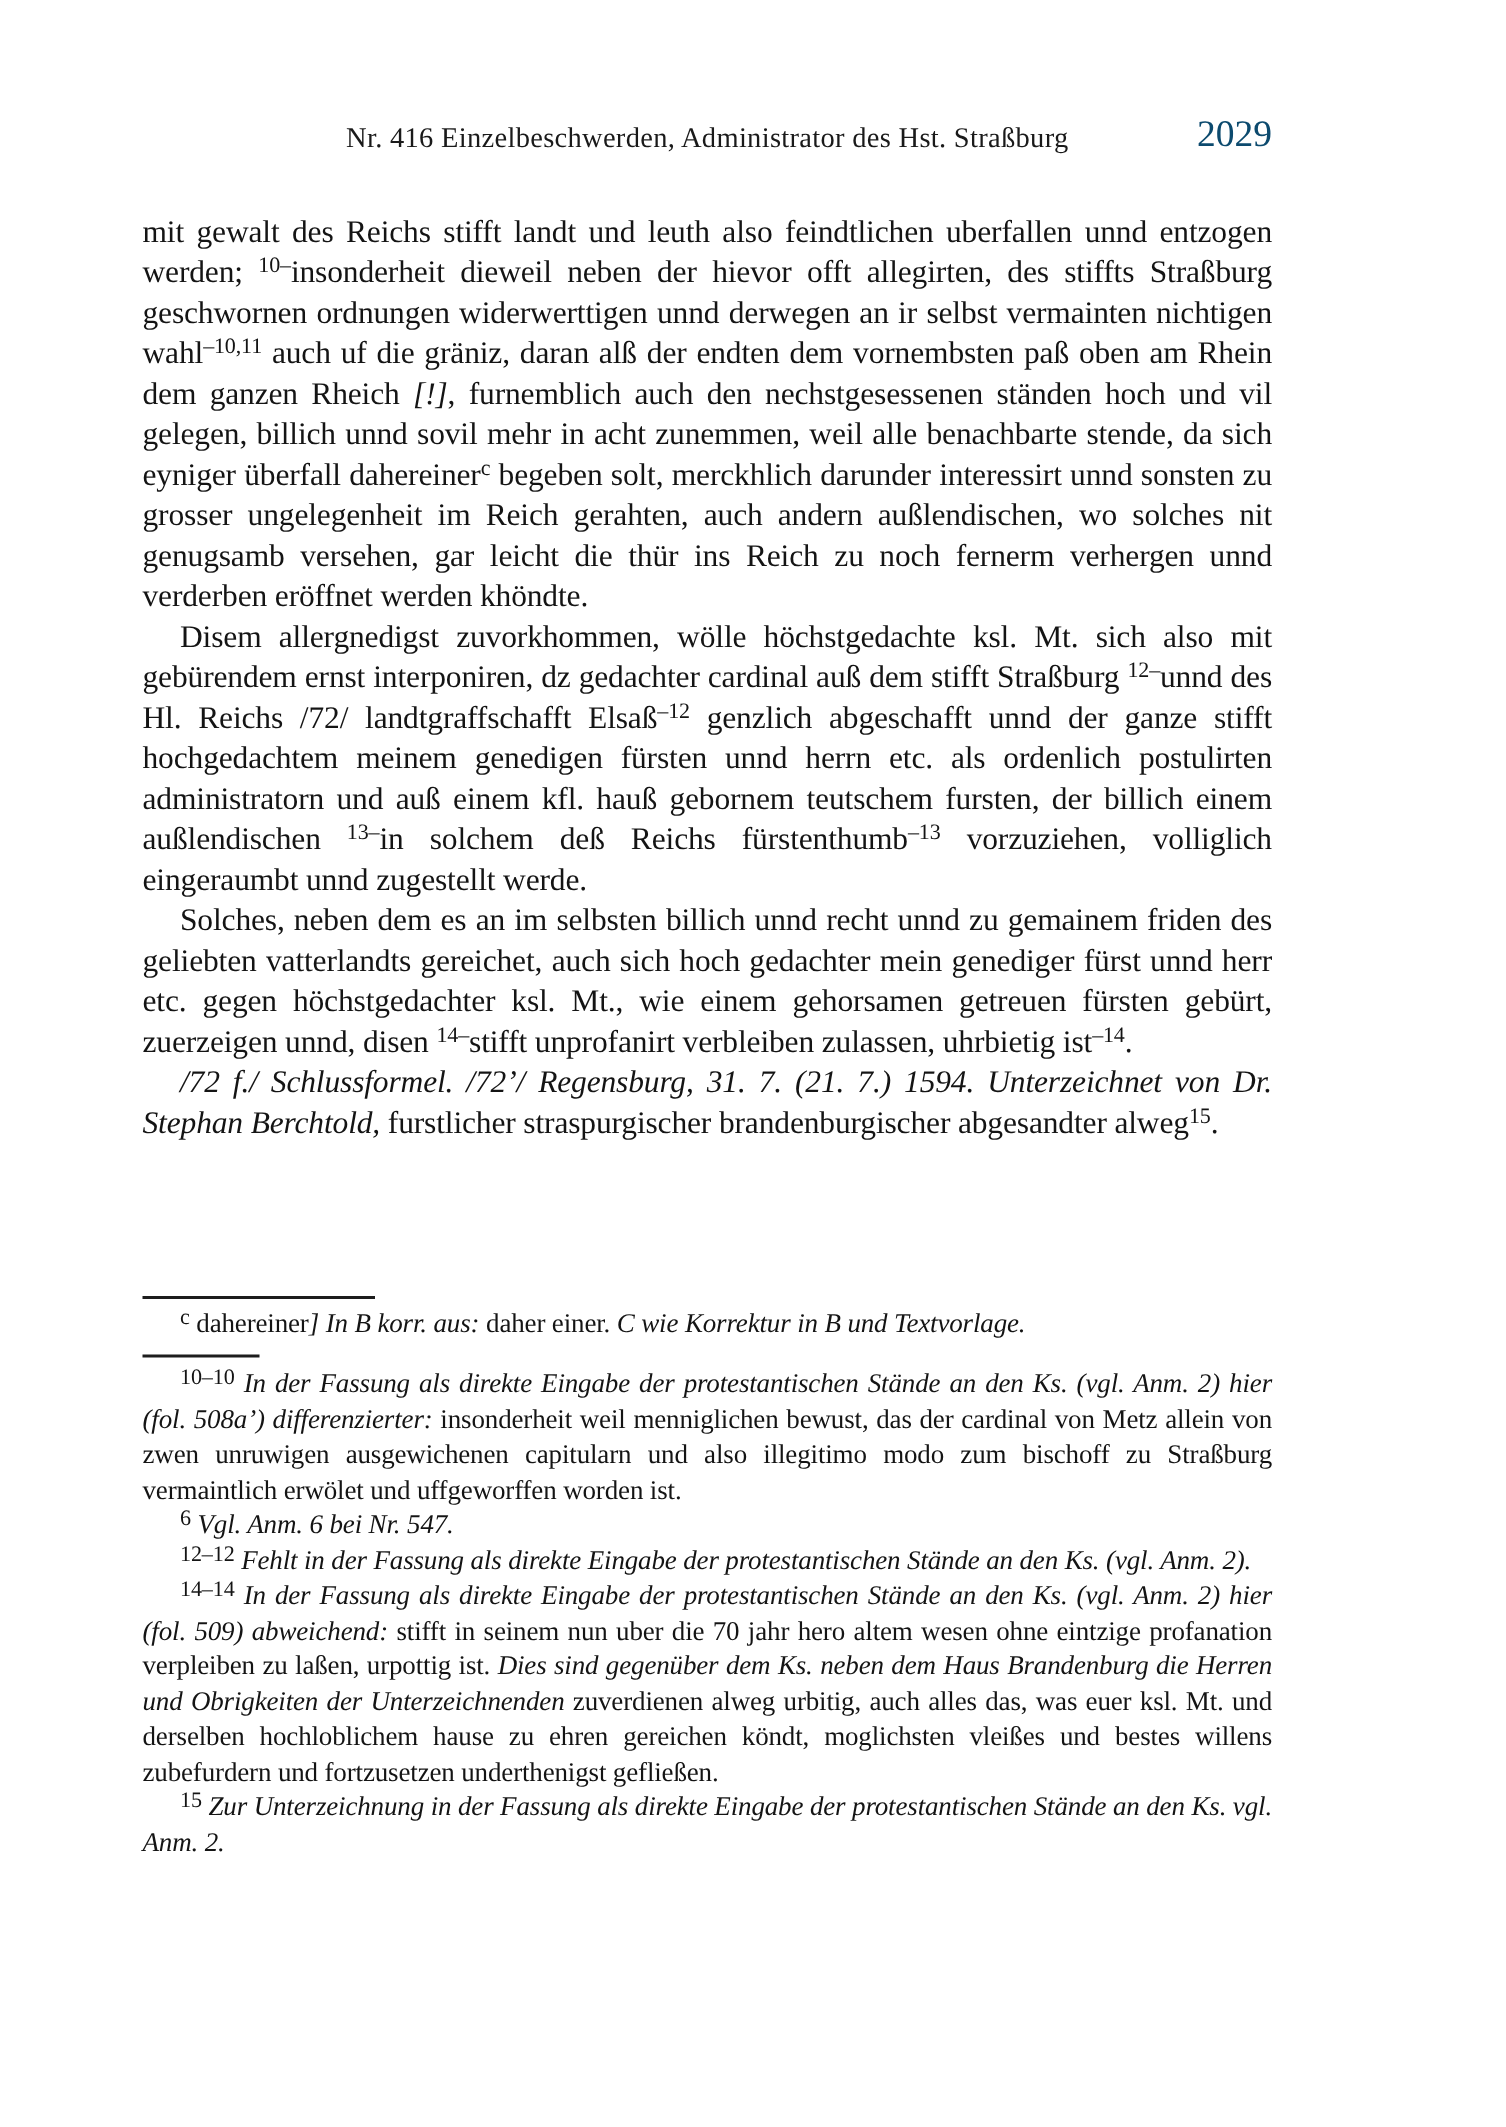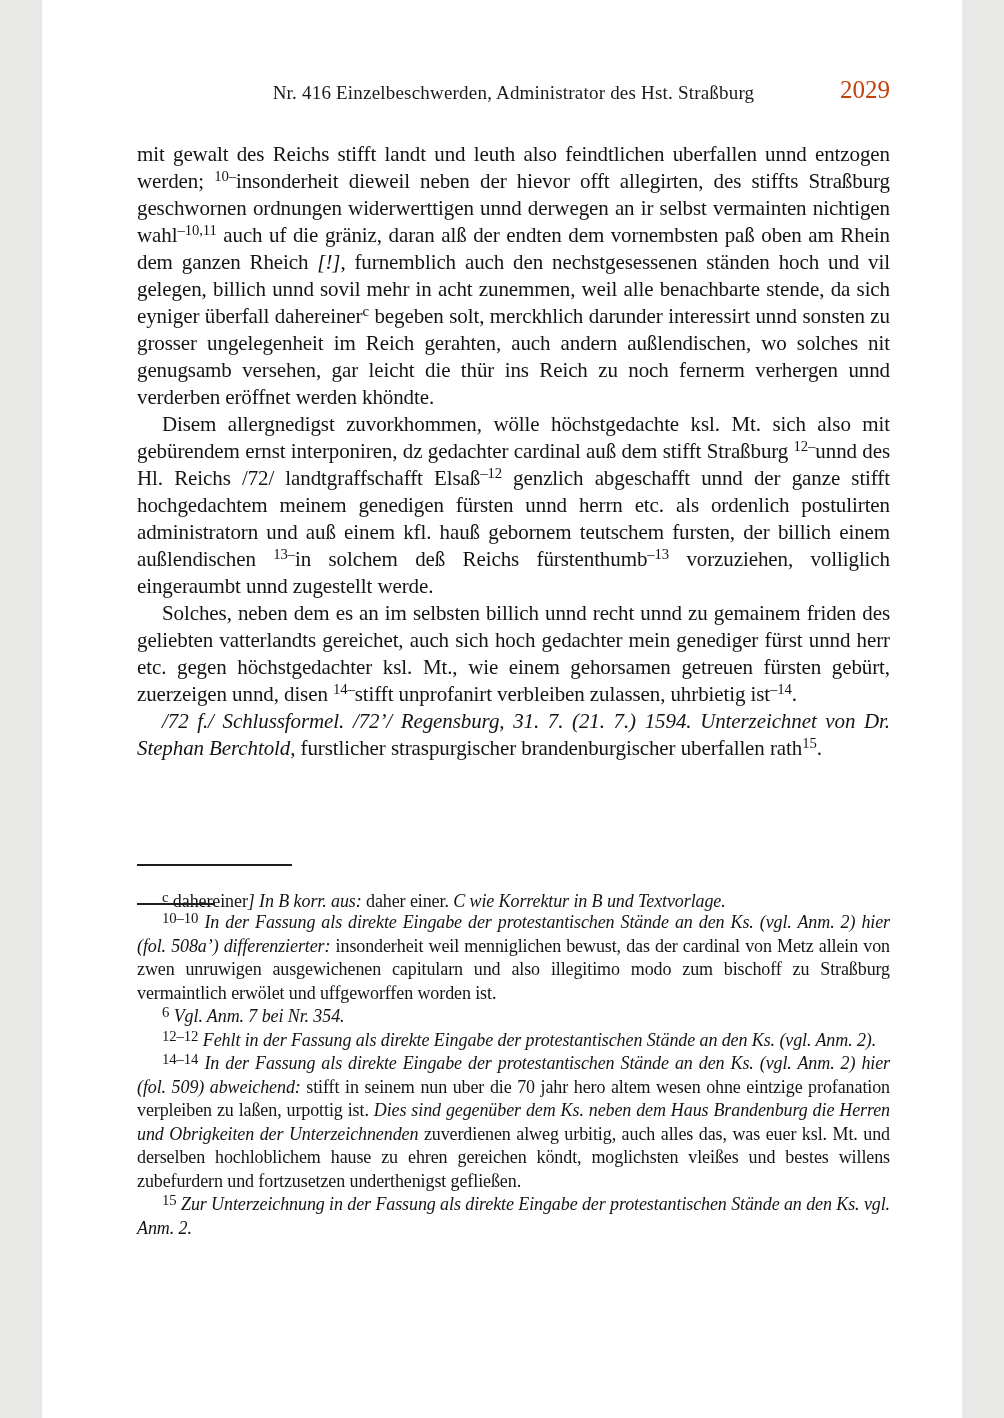--- a/index.html
+++ b/index.html
@@ -1,36 +1,36 @@
 <!DOCTYPE html>
 <html><head>
 <meta charset="utf-8">
 <style>
   html,body { margin:0; padding:0; background:#e8e8e6; }
   .page {
     position:relative;
-    width:920px; height:1418px;
+    width:1004px; height:1418px;
     margin:0 auto;
     background:#ffffff;
     color:#141414;
     font-family:"Liberation Serif", serif;
     overflow:hidden;
   }
   
   .pagehead { position:absolute; top:82px; left:95px; width:753px; }
   .head-title {
     text-align:center;
     font-size:19px;
     letter-spacing:0.2px;
     color:#1a1a1a;
   }
   .head-num {
     position:absolute; right:0; top:-6px;
     font-size:25px;
-    color:#c2410c;
+    color:#0c4a6e;
   }
   
   .textblock {
     position:absolute; top:117px; left:95px; width:753px;
     font-size:21px; line-height:27px;
     text-align:justify;
     letter-spacing:-0.1px;
     margin-top:24px;
   }
   .para { margin:0; }
@@ -41,51 +41,51 @@
   .rule { border-top:2px solid #1d1d1d; height:0; margin:0; }
   .rule-a { width:155px; }
   .rule-b { width:78px; }
   .fnote {
     margin:0;
     font-size:18px; line-height:23.5px;
     text-align:justify;
     text-indent:25px;
     letter-spacing:-0.1px;
   }
-  .apparatus .fnote { margin-top:24px; }
+  .apparatus .fnote { margin-top:5px; }
   .footnotes .fnote:first-of-type { margin-top:6px; }
   
   .st-i { font-style:italic; }
   .st-sup { font-size:0.70em; vertical-align:0.45em; line-height:0; }
   .st-lsup { font-size:0.82em; vertical-align:0.35em; line-height:0; }
 </style>
 </head>
 <body>
 
 <div class="page">
 
   <header class="pagehead">
     <div class="head-title">Nr. 416 Einzelbeschwerden, Administrator des Hst. Straßburg</div>
     <div class="head-num">2029</div>
   </header>
 
   <main class="textblock">
     <p class="para"><span>mit gewalt des Reichs stifft landt und leuth also feindtlichen uberfallen unnd entzogen werden; </span><span class="st-sup">10–</span><span>insonderheit dieweil neben der hievor offt allegirten, des stiffts Straßburg geschwornen ordnungen widerwerttigen unnd derwegen an ir selbst vermainten nichtigen wahl</span><span class="st-sup">–10,11</span><span> auch uf die gräniz, daran alß der endten dem vornembsten paß oben am Rhein dem ganzen Rheich </span><span class="st-i">[!]</span><span>, furnemblich auch den nechstgesessenen ständen hoch und vil gelegen, billich unnd sovil mehr in acht zunemmen, weil alle benachbarte stende, da sich eyniger überfall dahereiner</span><span class="st-sup">c</span><span> begeben solt, merckhlich darunder interessirt unnd sonsten zu grosser ungelegenheit im Reich gerahten, auch andern außlendischen, wo solches nit genugsamb versehen, gar leicht die thür ins Reich zu noch fernerm verhergen unnd verderben eröffnet werden khöndte.</span></p>
     <p class="para indent"><span>Disem allergnedigst zuvorkhommen, wölle höchstgedachte ksl. Mt. sich also mit gebürendem ernst interponiren, dz gedachter cardinal auß dem stifft Straßburg </span><span class="st-sup">12–</span><span>unnd des Hl. Reichs /72/ landtgraffschafft Elsaß</span><span class="st-sup">–12</span><span> genzlich abgeschafft unnd der ganze stifft hochgedachtem meinem genedigen fürsten unnd herrn etc. als ordenlich postulirten administratorn und auß einem kfl. hauß gebornem teutschem fursten, der billich einem außlendischen </span><span class="st-sup">13–</span><span>in solchem deß Reichs fürstenthumb</span><span class="st-sup">–13</span><span> vorzuziehen, volliglich eingeraumbt unnd zugestellt werde.</span></p>
     <p class="para indent"><span>Solches, neben dem es an im selbsten billich unnd recht unnd zu gemainem friden des geliebten vatterlandts gereichet, auch sich hoch gedachter mein genediger fürst unnd herr etc. gegen höchstgedachter ksl. Mt., wie einem gehorsamen getreuen fürsten gebürt, zuerzeigen unnd, disen </span><span class="st-sup">14–</span><span>stifft unprofanirt verbleiben zulassen, uhrbietig ist</span><span class="st-sup">–14</span><span>.</span></p>
-    <p class="para indent"><span class="st-i">/72 f./ Schlussformel. /72’/ Regensburg, 31. 7. (21. 7.) 1594. Unterzeichnet von Dr. Stephan Berchtold,</span><span> furstlicher straspurgischer brandenburgischer uberfallen rath</span><span class="st-sup">15</span><span>.</span></p>
+    <p class="para indent"><span class="st-i">/72 f./ Schlussformel. /72’/ Regensburg, 31. 7. (21. 7.) 1594. Unterzeichnet von Dr. Stephan Berchtold,</span><span> furstlicher straspurgischer brandenburgischer abgesandter alweg</span><span class="st-sup">15</span><span>.</span></p>
   </main>
 
   <section class="apparatus">
     <div class="rule rule-a"></div>
     <p class="fnote"><span class="st-lsup">c</span><span> dahereiner</span><span class="st-i">] In B korr. aus:</span><span> daher einer. </span><span class="st-i">C wie Korrektur in B und Textvorlage.</span></p>
   </section>
 
   <section class="footnotes">
     <div class="rule rule-b"></div>
     <p class="fnote"><span class="st-lsup">10–10</span><span class="st-i"> In der Fassung als direkte Eingabe der protestantischen Stände an den Ks. (vgl. Anm. 2) hier (fol. 508a’) differenzierter:</span><span> insonderheit weil menniglichen bewust, das der cardinal von Metz allein von zwen unruwigen ausgewichenen capitularn und also illegitimo modo zum bischoff zu Straßburg vermaintlich erwölet und uffgeworffen worden ist.</span></p>
-    <p class="fnote"><span class="st-lsup">6</span><span class="st-i"> Vgl. Anm. 7 bei Nr. 354.</span></p>
+    <p class="fnote"><span class="st-lsup">6</span><span class="st-i"> Vgl. Anm. 6 bei Nr. 547.</span></p>
     <p class="fnote"><span class="st-lsup">12–12</span><span class="st-i"> Fehlt in der Fassung als direkte Eingabe der protestantischen Stände an den Ks. (vgl. Anm. 2).</span></p>
     <p class="fnote"><span class="st-lsup">14–14</span><span class="st-i"> In der Fassung als direkte Eingabe der protestantischen Stände an den Ks. (vgl. Anm. 2) hier (fol. 509) abweichend:</span><span> stifft in seinem nun uber die 70 jahr hero altem wesen ohne eintzige profanation verpleiben zu laßen, urpottig ist. </span><span class="st-i">Dies sind gegenüber dem Ks. neben dem Haus Brandenburg die Herren und Obrigkeiten der Unterzeichnenden</span><span> zuverdienen alweg urbitig, auch alles das, was euer ksl. Mt. und derselben hochloblichem hause zu ehren gereichen köndt, moglichsten vleißes und bestes willens zubefurdern und fortzusetzen underthenigst gefließen.</span></p>
     <p class="fnote"><span class="st-lsup">15</span><span class="st-i"> Zur Unterzeichnung in der Fassung als direkte Eingabe der protestantischen Stände an den Ks. vgl. Anm. 2.</span></p>
   </section>
 
 </div>
 
 </body></html>

